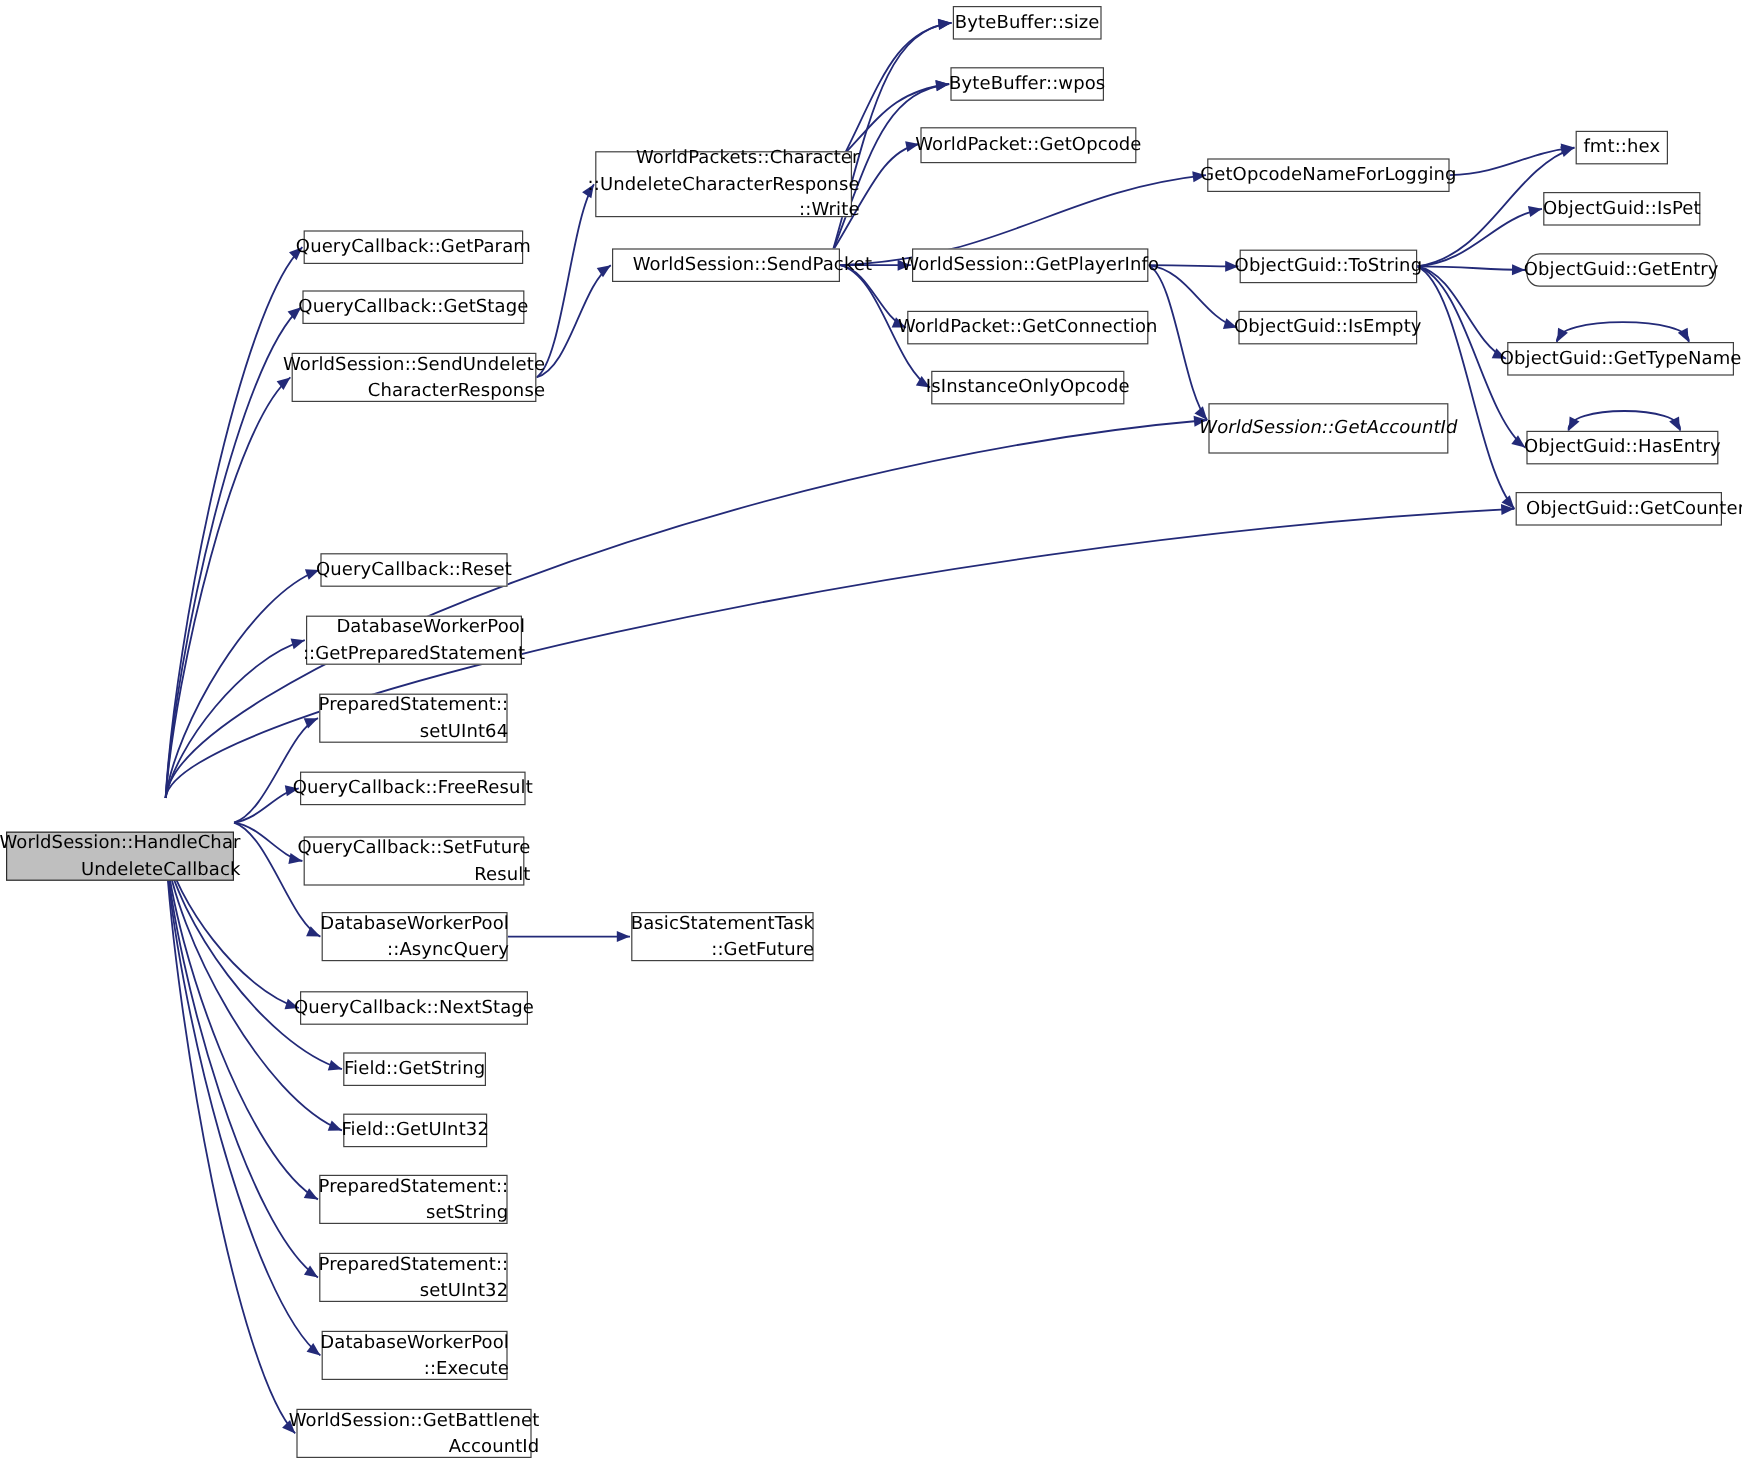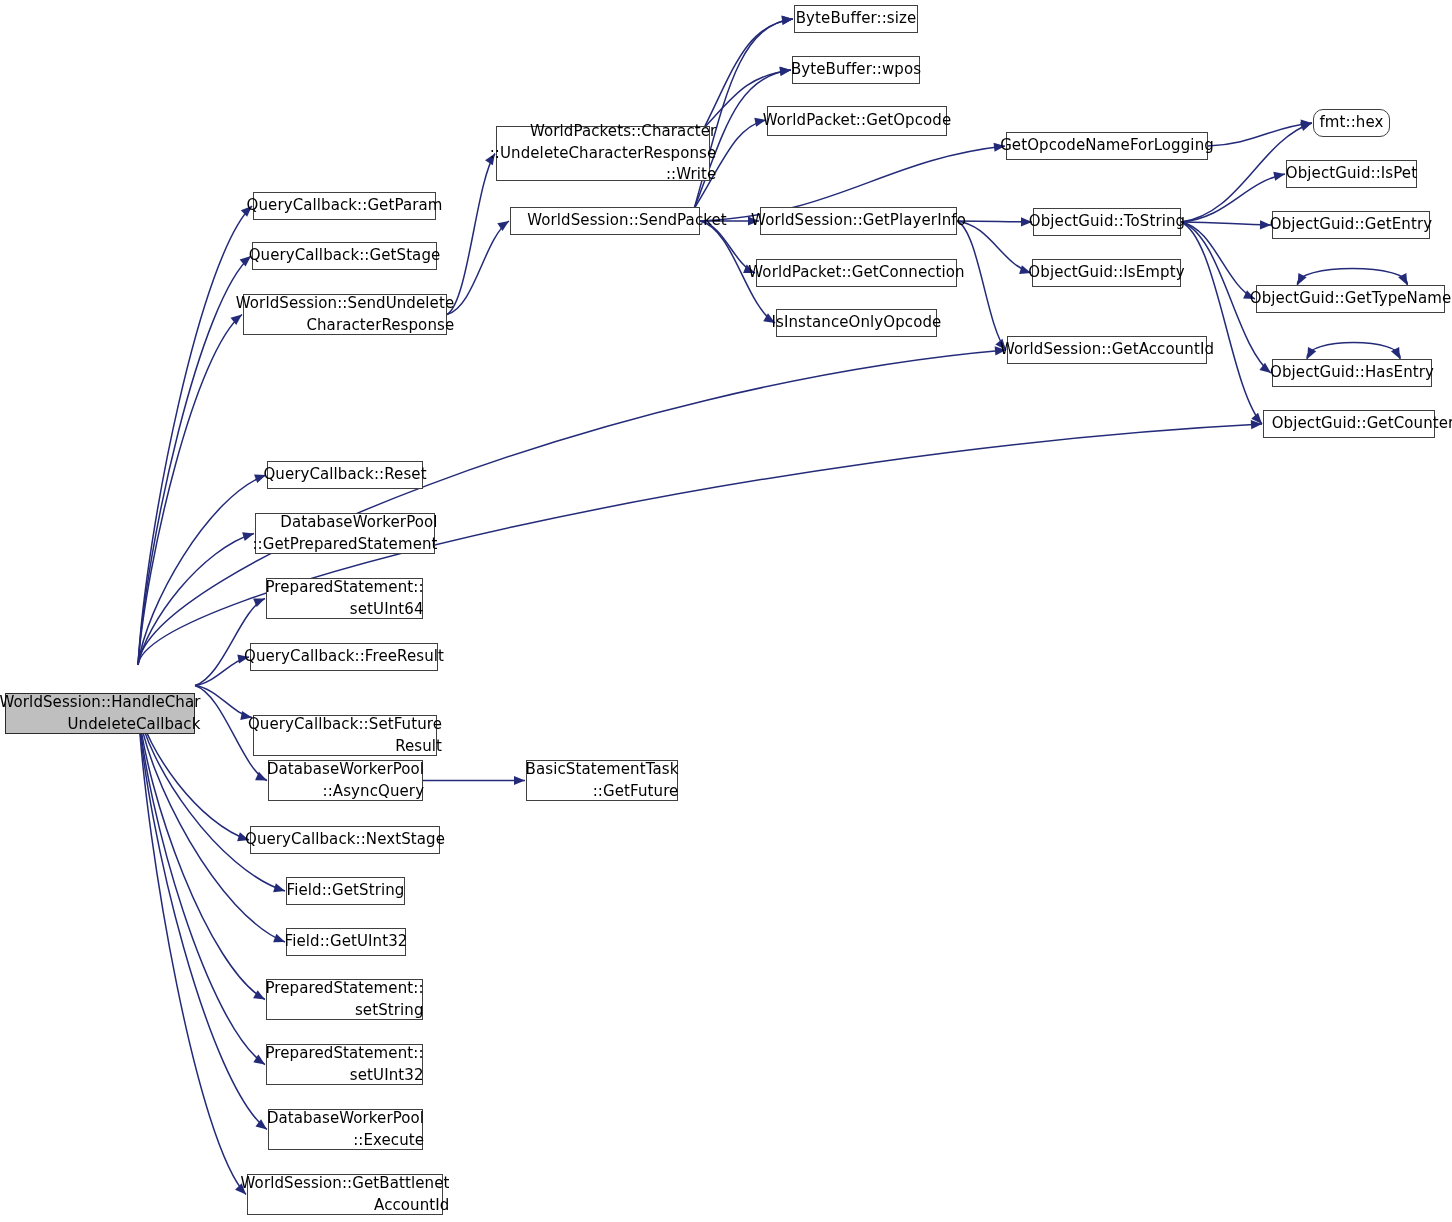--- a/index.html
+++ b/index.html
@@ -147,21 +147,21 @@
     <div class="node" style="left: 253px; top: 192px; width: 183px; height: 28px;"><span>QueryCallback::GetParam</span></div>
     <div class="node" style="left: 252px; top: 242px; width: 185px; height: 28px;"><span>QueryCallback::GetStage</span></div>
     <div class="node" style="left: 243px; top: 294px; width: 204px; height: 41px;"><span>WorldSession::SendUndelete
 CharacterResponse</span></div>
     <div class="node" style="left: 267px; top: 461px; width: 156px; height: 28px;"><span>QueryCallback::Reset</span></div>
     <div class="node" style="left: 255px; top: 513px; width: 180px; height: 41px;"><span>DatabaseWorkerPool
 ::GetPreparedStatement</span></div>
     <div class="node" style="left: 266px; top: 578px; width: 157px; height: 41px;"><span>PreparedStatement::
 setUInt64</span></div>
     <div class="node" style="left: 250px; top: 643px; width: 188px; height: 28px;"><span>QueryCallback::FreeResult</span></div>
-    <div class="node" style="left: 253px; top: 715px; width: 184px; height: 41px;"><span>QueryCallback::SetFuture
+    <div class="node" style="left: 253px; top: 697px; width: 184px; height: 41px;"><span>QueryCallback::SetFuture
 Result</span></div>
     <div class="node" style="left: 268px; top: 760px; width: 155px; height: 41px;"><span>DatabaseWorkerPool
 ::AsyncQuery</span></div>
     <div class="node" style="left: 250px; top: 826px; width: 190px; height: 28px;"><span>QueryCallback::NextStage</span></div>
     <div class="node" style="left: 286px; top: 877px; width: 119px; height: 28px;"><span>Field::GetString</span></div>
     <div class="node" style="left: 286px; top: 928px; width: 120px; height: 28px;"><span>Field::GetUInt32</span></div>
     <div class="node" style="left: 266px; top: 979px; width: 157px; height: 41px;"><span>PreparedStatement::
 setString</span></div>
     <div class="node" style="left: 266px; top: 1044px; width: 157px; height: 41px;"><span>PreparedStatement::
 setUInt32</span></div>
@@ -177,20 +177,20 @@
 ::GetFuture</span></div>
     <div class="node" style="left: 794px; top: 5px; width: 124px; height: 28px;"><span>ByteBuffer::size</span></div>
     <div class="node" style="left: 792px; top: 56px; width: 128px; height: 28px;"><span>ByteBuffer::wpos</span></div>
     <div class="node" style="left: 767px; top: 106px; width: 180px; height: 30px;"><span>WorldPacket::GetOpcode</span></div>
     <div class="node" style="left: 760px; top: 207px; width: 197px; height: 28px;"><span>WorldSession::GetPlayerInfo</span></div>
     <div class="node" style="left: 756px; top: 259px; width: 201px; height: 28px;"><span>WorldPacket::GetConnection</span></div>
     <div class="node" style="left: 776px; top: 309px; width: 161px; height: 28px;"><span>IsInstanceOnlyOpcode</span></div>
     <div class="node" style="left: 1006px; top: 132px; width: 202px; height: 28px;"><span>GetOpcodeNameForLogging</span></div>
     <div class="node" style="left: 1033px; top: 208px; width: 148px; height: 28px;"><span>ObjectGuid::ToString</span></div>
     <div class="node" style="left: 1032px; top: 259px; width: 149px; height: 28px;"><span>ObjectGuid::IsEmpty</span></div>
-    <div class="node" style="left: 1007px; top: 336px; width: 200px; height: 28px;"><span>WorldSession::GetAccountId</span></div>
-    <div class="node" style="left: 1313px; top: 109px; width: 77px; height: 28px; border-radius: 10px;"><span>fmt::hex</span></div>
+    <div class="node" style="left: 1007px; top: 336px; width: 200px; height: 42px; font-style: italic;"><span>WorldSession::GetAccountId</span></div>
+    <div class="node" style="left: 1313px; top: 109px; width: 77px; height: 28px;"><span>fmt::hex</span></div>
     <div class="node" style="left: 1286px; top: 160px; width: 131px; height: 28px;"><span>ObjectGuid::IsPet</span></div>
-    <div class="node" style="left: 1272px; top: 211px; width: 158px; height: 28px;"><span>ObjectGuid::GetEntry</span></div>
+    <div class="node" style="left: 1272px; top: 211px; width: 158px; height: 28px; border-radius: 11px;"><span>ObjectGuid::GetEntry</span></div>
     <div class="node" style="left: 1256px; top: 285px; width: 189px; height: 28px;"><span>ObjectGuid::GetTypeName</span></div>
     <div class="node" style="left: 1272px; top: 359px; width: 160px; height: 28px;"><span>ObjectGuid::HasEntry</span></div>
     <div class="node" style="left: 1263px; top: 410px; width: 172px; height: 28px; padding-left: 28px;"><span>ObjectGuid::GetCounter</span></div>
   </div>
 
 </body></html>

